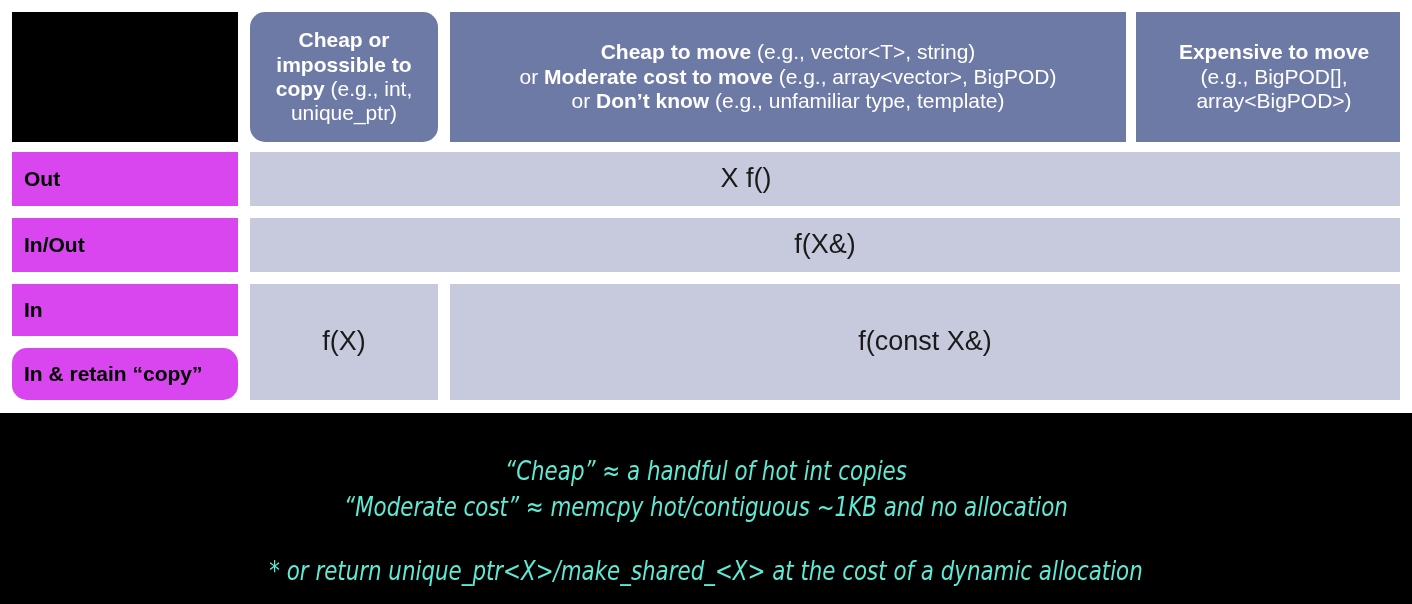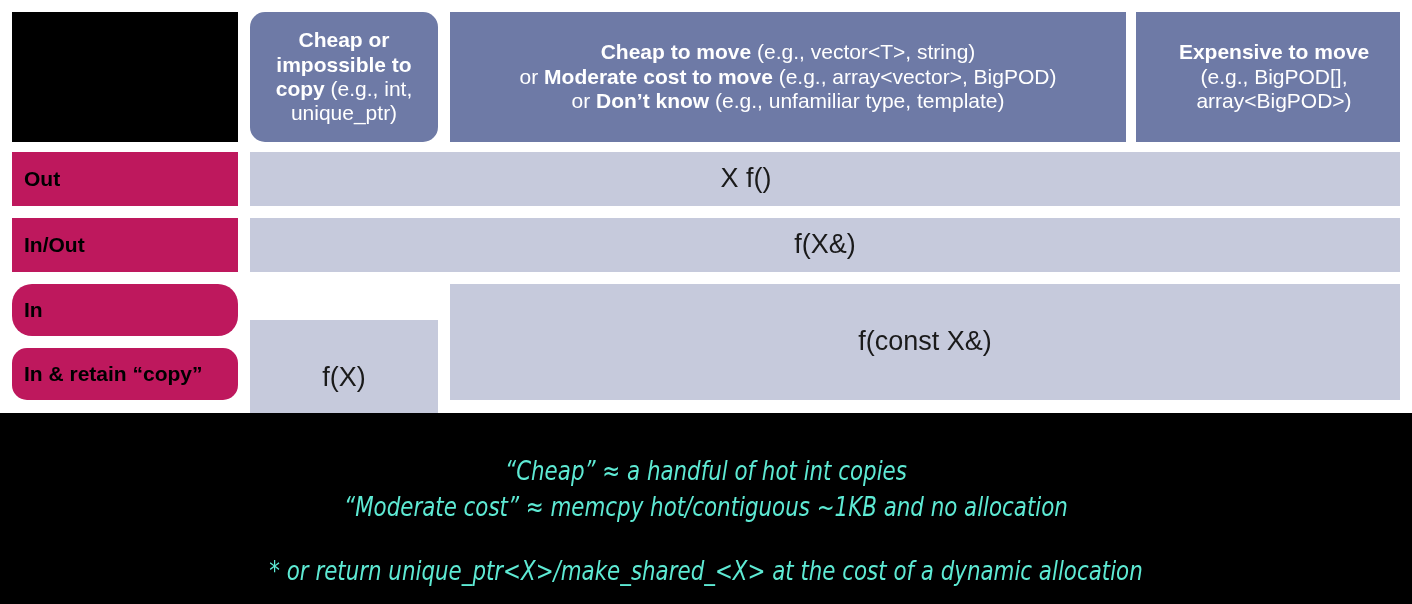--- a/index.html
+++ b/index.html
@@ -50,21 +50,21 @@
   .head-cell {
     background: #6E7AA6;
     color: #FFFFFF;
     font-size: 21px;
     padding: 4px 8px;
   }
   .head-cell b { font-weight: bold; }
 
   
   .rowlabel-cell {
-    background: #be185d;
+    background: #d946ef;
     color: #000000;
     font-weight: bold;
     font-size: 21px;
     justify-content: flex-start;
     text-align: left;
     padding-left: 12px;
   }
 
   
   .body-cell {
@@ -126,31 +126,31 @@
     <div class="cell head-cell" style="left:1136px; top:12px; width:264px; height:130px; flex-direction:column; justify-content:center;padding-left:20px;">
       <div><b>Expensive to move</b></div>
       <div><span>(e.g., BigPOD[],</span></div>
       <div><span>array&lt;BigPOD&gt;)</span></div>
     </div>
 
     <div class="cell rowlabel-cell" style="left:12px; top:152px; width:226px; height:54px;">Out</div>
 
     <div class="cell rowlabel-cell" style="left:12px; top:218px; width:226px; height:54px;">In/Out</div>
 
-    <div class="cell rowlabel-cell" style="left:12px; top:284px; width:226px; height:52px;border-radius:20px;">In</div>
+    <div class="cell rowlabel-cell" style="left:12px; top:284px; width:226px; height:52px;">In</div>
 
     <div class="cell rowlabel-cell" style="left:12px; top:348px; width:226px; height:52px;border-radius:15px;">In &amp; retain “copy”</div>
 
     <div class="cell body-cell" style="left:250px; top:152px; width:954px; height:54px;padding-left:38px;">X f()</div>
 
     <div class="cell body-cell blank" style="left:1136px; top:152px; width:264px; height:54px;"></div>
 
     <div class="cell body-cell" style="left:250px; top:218px; width:1150px; height:54px;">f(X&amp;)</div>
 
-    <div class="cell body-cell" style="left:250px; top:284px; width:188px; height:116px;margin-top:36px;">f(X)</div>
+    <div class="cell body-cell" style="left:250px; top:284px; width:188px; height:116px;">f(X)</div>
 
     <div class="cell body-cell" style="left:450px; top:284px; width:950px; height:116px;">f(const X&amp;)</div>
 
   </div>
 
   <div class="footer">
     <div class="footer-line fl1">“Cheap”  ≈ a handful of hot int copies</div>
     <div class="footer-line fl2">“Moderate cost”  ≈ memcpy hot/contiguous ~1KB and no allocation</div>
     <div class="footer-line fl3">* or return unique_ptr&lt;X&gt;/make_shared_&lt;X&gt; at the cost of a dynamic allocation</div>
   </div>

